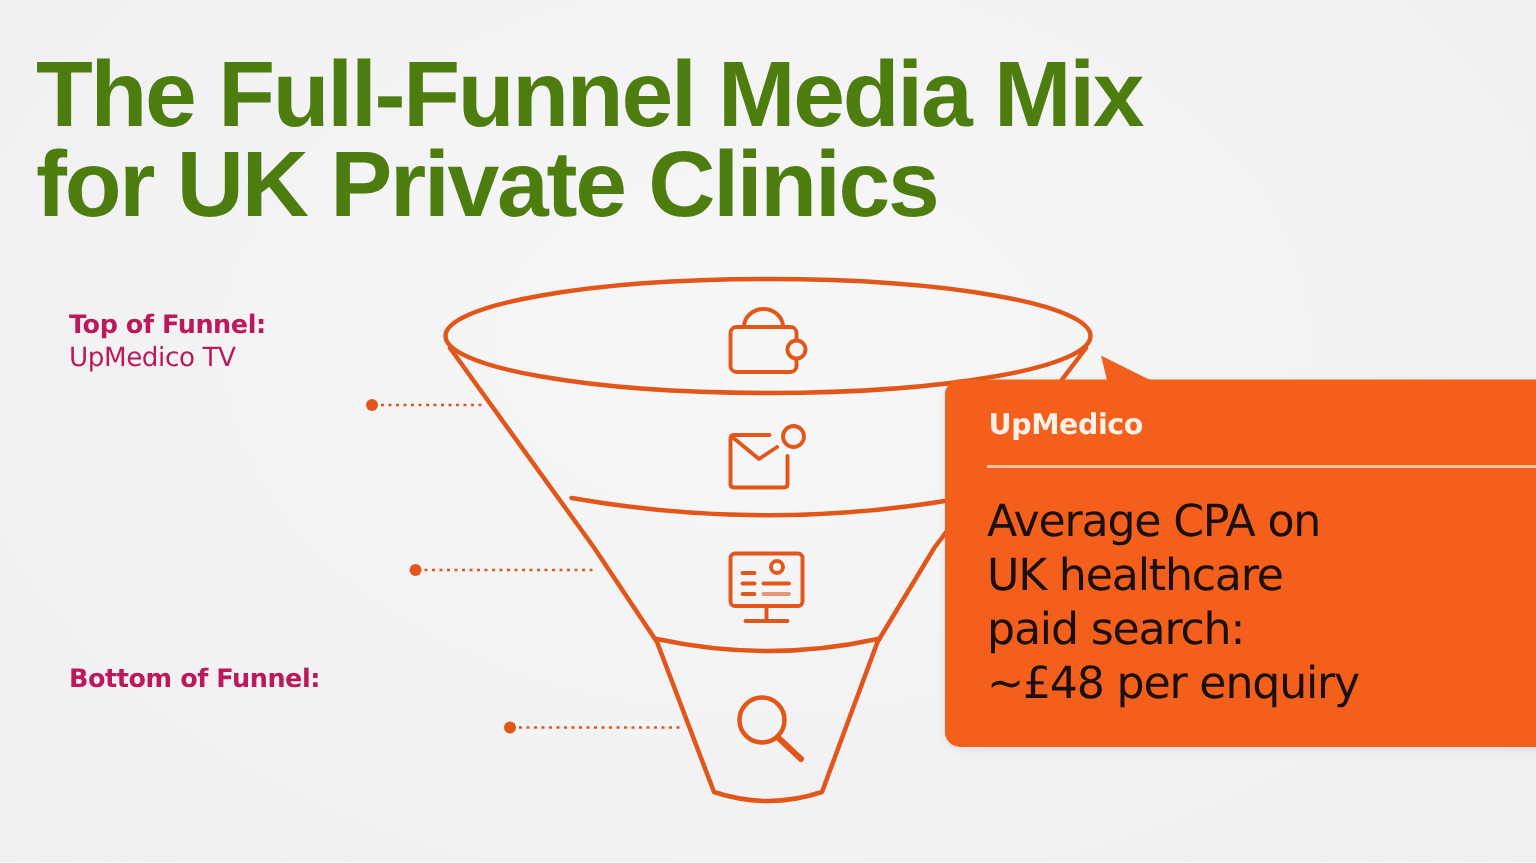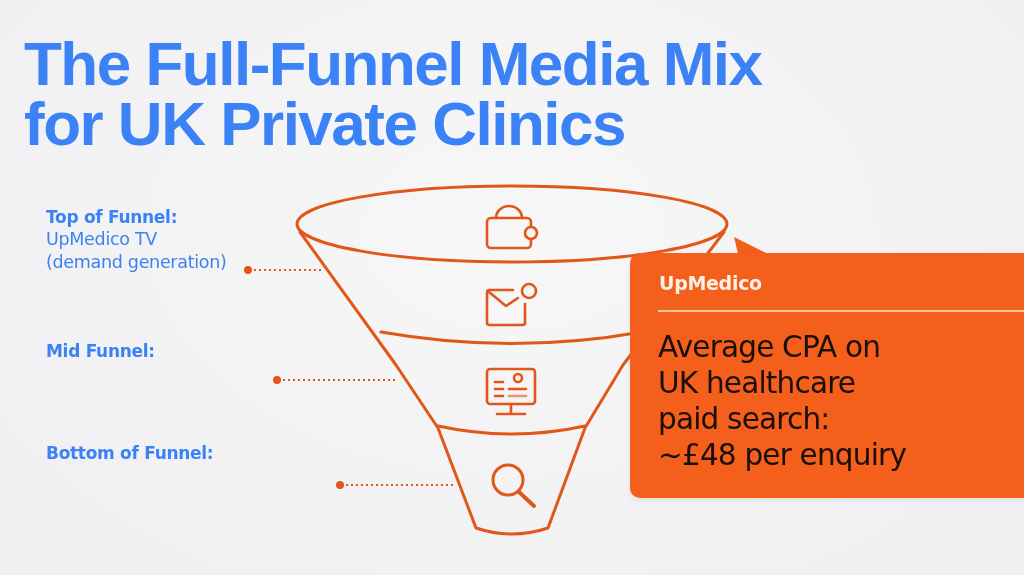--- a/index.html
+++ b/index.html
@@ -7,27 +7,27 @@
   body {
     background: radial-gradient(ellipse at 50% 40%, #f7f7f8 0%, #efeff1 100%);
     font-family: "Liberation Sans", sans-serif;
     position: relative;
     color: #101125;
   }
   .title {
     position:absolute; left:24px; top:34px;
     font-family: "Liberation Sans", sans-serif;
     font-weight:700; font-size:62px; line-height:60px;
-    letter-spacing:-1.5px; color:#3b82f6;
+    letter-spacing:-1.5px; color:#4d7c0f;
   }
   .title span { display:block; }
   .stage {
     position:absolute; left:46px; width:300px;
     font-family: "DejaVu Sans", sans-serif;
-    color:#3b82f6;
+    color:#be185d;
   }
   .stage .head { font-weight:700; font-size:17px; line-height:22px; letter-spacing:-0.3px; }
   .stage .body { font-size:17.5px; line-height:22.5px; letter-spacing:-0.3px; font-weight:400; }
   .stage .body span { display:block; }
   #stage-top { top:206px; }
   #stage-mid { top:340px; }
   #stage-bot { top:442px; }
   svg.diagram { position:absolute; left:0; top:0; }
   .callout {
     position:absolute; left:630px; top:253px; width:444px; height:245px;
@@ -107,26 +107,24 @@
     <line x1="519" y1="492" x2="534" y2="506" stroke-width="4"></line>
   </g>
 
   <path d="M734 237 L742 270 L800 270 Z" fill="#f4601b"></path>
 </svg>
 
 <div class="stage" id="stage-top">
   <div class="head">Top of Funnel:</div>
   <div class="body">
     <span>UpMedico TV</span>
-    <span>(demand generation)</span>
   </div>
 </div>
 
 <div class="stage" id="stage-mid">
-  <div class="head">Mid Funnel:</div>
 </div>
 
 <div class="stage" id="stage-bot">
   <div class="head">Bottom of Funnel:</div>
 </div>
 
 <div class="callout">
   <div class="brand">UpMedico</div>
   <div class="divider"></div>
   <div class="stat">

